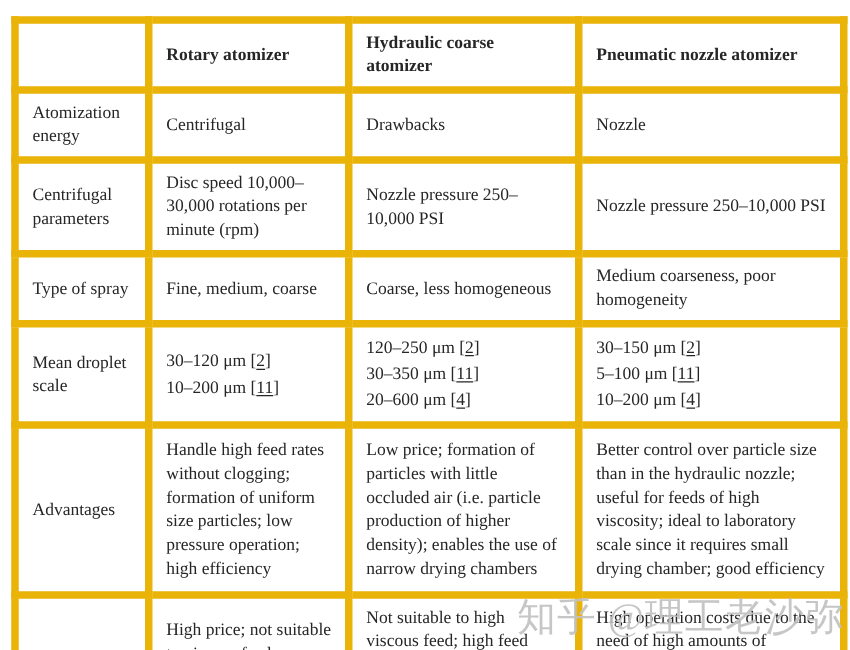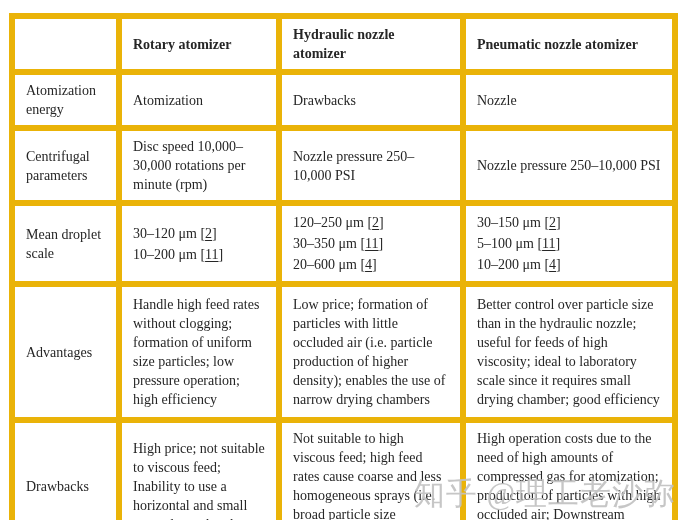--- a/index.html
+++ b/index.html
@@ -68,36 +68,42 @@
   <colgroup>
     <col style="width:107px">
     <col style="width:160px">
     <col style="width:184px">
     <col style="width:212px">
   </colgroup>
   <thead>
     <tr class="r-header">
       <th class="label-cell"></th>
       <th>Rotary atomizer</th>
-      <th>Hydraulic nozzle atomizer</th>
+      <th>Hydraulic coarse atomizer</th>
       <th>Pneumatic nozzle atomizer</th>
     </tr>
   </thead>
   <tbody>
     <tr class="r-energy">
       <td class="label-cell">Atomization energy</td>
-      <td>Atomization</td>
+      <td>Centrifugal</td>
       <td>Drawbacks</td>
       <td>Nozzle</td>
     </tr>
     <tr class="r-params">
       <td class="label-cell">Centrifugal parameters</td>
       <td>Disc speed 10,000–30,000 rotations per minute (rpm)</td>
       <td>Nozzle pressure 250–10,000 PSI</td>
       <td>Nozzle pressure 250–10,000 PSI</td>
+    </tr>
+    <tr class="r-spray">
+      <td class="label-cell">Type of spray</td>
+      <td>Fine, medium, coarse</td>
+      <td>Coarse, less homogeneous</td>
+      <td>Medium coarseness, poor homogeneity</td>
     </tr>
     <tr class="r-droplet">
       <td class="label-cell">Mean droplet scale</td>
       <td class="droplet-cell">
           <div class="droplet-line">30–120 μm [<a class="ref-link">2</a>]</div>
           <div class="droplet-line">10–200 μm [<a class="ref-link">11</a>]</div>
         </td>
       <td class="droplet-cell">
           <div class="droplet-line">120–250 μm [<a class="ref-link">2</a>]</div>
           <div class="droplet-line">30–350 μm [<a class="ref-link">11</a>]</div>

